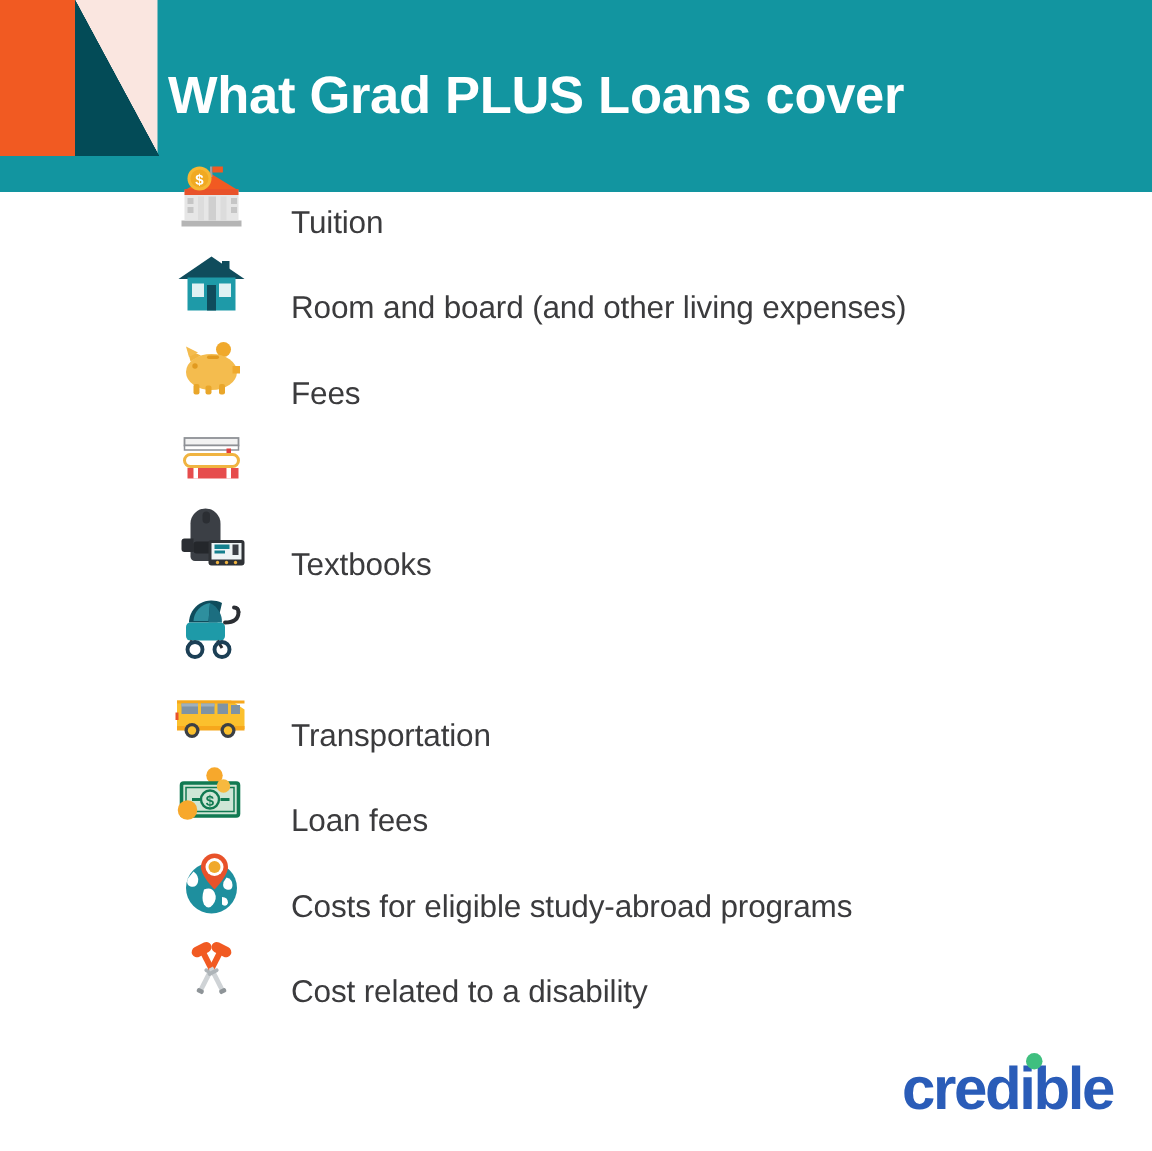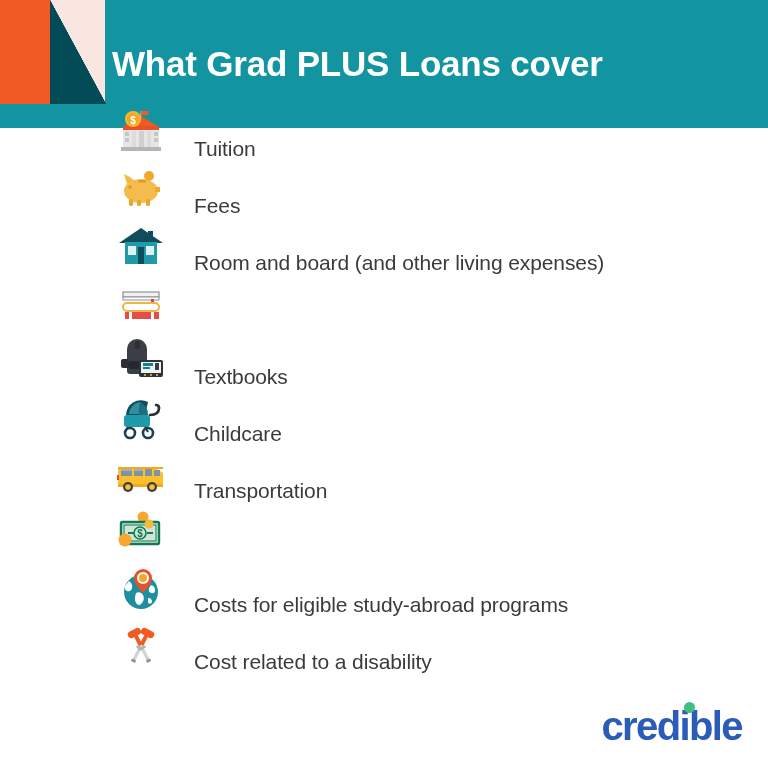--- a/index.html
+++ b/index.html
@@ -150,47 +150,47 @@
         <circle cx="18" cy="10" r="6" fill="#f0a922"></circle>
         <text x="18" y="14.5" font-family="Liberation Sans, sans-serif" font-size="10" font-weight="bold" fill="#ffffff" text-anchor="middle">$</text>
       </svg>
     </div>
     <div class="row-label">Tuition</div>
   </div>
 
   <div class="row">
     <div class="icon-cell">
       <svg width="52" height="48" viewBox="0 0 52 48">
+        <rect x="33" y="8" width="5" height="10" fill="#0f4c5c"></rect>
+        <path d="M4 20 L26 5 L48 20 Z" fill="#0f4c5c"></path>
+        <rect x="10" y="19" width="32" height="22" fill="#1e9aa8"></rect>
+        <rect x="13" y="23" width="8" height="9" fill="#dff1f3"></rect>
+        <rect x="31" y="23" width="8" height="9" fill="#dff1f3"></rect>
+        <path d="M23 24 h6 v17 h-6 z" fill="#0f4c5c"></path>
+      </svg>
+    </div>
+    <div class="row-label">Room and board (and other living expenses)</div>
+  </div>
+
+  <div class="row">
+    <div class="icon-cell">
+      <svg width="52" height="48" viewBox="0 0 52 48">
         <circle cx="34" cy="10" r="5" fill="#f0a92c"></circle>
         <path d="M12 18 l-2 -8 l9 4 z" fill="#f0b441"></path>
         <ellipse cx="26" cy="25" rx="17" ry="12" fill="#f4bc4e"></ellipse>
         <path d="M40 21 h5 v5 h-5 z" fill="#f0a92c"></path>
         <rect x="14" y="33" width="4" height="7" rx="1.4" fill="#e9a62a"></rect>
         <rect x="22" y="34" width="4" height="6" rx="1.4" fill="#e9a62a"></rect>
         <rect x="31" y="33" width="4" height="7" rx="1.4" fill="#e9a62a"></rect>
         <path d="M11 15 l-2 -7 l8 4 z" fill="#f4bc4e"></path>
         <circle cx="15" cy="21" r="1.8" fill="#e19a20"></circle>
         <rect x="23" y="14" width="8" height="2.4" rx="1.2" fill="#e19a20"></rect>
       </svg>
     </div>
     <div class="row-label">Fees</div>
-  </div>
-
-  <div class="row">
-    <div class="icon-cell">
-      <svg width="52" height="48" viewBox="0 0 52 48">
-        <rect x="33" y="8" width="5" height="10" fill="#0f4c5c"></rect>
-        <path d="M4 20 L26 5 L48 20 Z" fill="#0f4c5c"></path>
-        <rect x="10" y="19" width="32" height="22" fill="#1e9aa8"></rect>
-        <rect x="13" y="23" width="8" height="9" fill="#dff1f3"></rect>
-        <rect x="31" y="23" width="8" height="9" fill="#dff1f3"></rect>
-        <path d="M23 24 h6 v17 h-6 z" fill="#0f4c5c"></path>
-      </svg>
-    </div>
-    <div class="row-label">Room and board (and other living expenses)</div>
   </div>
 
   <div class="row">
     <div class="icon-cell">
       <svg width="52" height="48" viewBox="0 0 52 48">
         <rect x="8" y="12" width="36" height="5" fill="#f2f2f2" stroke="#8e9196" stroke-width="1.2"></rect>
         <rect x="8" y="17" width="36" height="3" fill="#ffffff" stroke="#8e9196" stroke-width="1"></rect>
         <rect x="36" y="19" width="3" height="6" fill="#e23b3b"></rect>
         <path d="M12 23 h28 a4 4 0 0 1 0 8 h-28 a4 4 0 0 1 0 -8 z" fill="#ffffff" stroke="#f0b441" stroke-width="2"></path>
         <rect x="10" y="32" width="34" height="7" fill="#e64c4c"></rect>
@@ -228,21 +228,20 @@
         <path d="M25 8 a14 14 0 0 1 8 13 h-9 z" fill="#1c6e80"></path>
         <rect x="9" y="21" width="26" height="12" rx="3" fill="#1e9aa8"></rect>
         <path d="M35 21 q9 0 9 -7" stroke="#2b2e33" stroke-width="2.6" fill="none" stroke-linecap="round"></path>
         <path d="M44 14 q0 -3 -3 -3" stroke="#2b2e33" stroke-width="2.6" fill="none" stroke-linecap="round"></path>
         <path d="M13 33 l-3 5" stroke="#2b2e33" stroke-width="2" fill="none"></path>
         <path d="M30 33 l3 5" stroke="#2b2e33" stroke-width="2" fill="none"></path>
         <circle cx="15" cy="39" r="5" fill="none" stroke="#1c3f55" stroke-width="2.6"></circle>
         <circle cx="33" cy="39" r="5" fill="none" stroke="#1c3f55" stroke-width="2.6"></circle>
       </svg>
     </div>
-    <div class="row-label">Childcare</div>
   </div>
 
   <div class="row">
     <div class="icon-cell">
       <svg width="56" height="48" viewBox="0 0 56 48">
         <path d="M5 16 h36 l9 6 v13 h-45 z" fill="#fbc02d"></path>
         <rect x="5" y="16" width="45" height="2" fill="#f6a71c"></rect>
         <rect x="8" y="18" width="11" height="7" fill="#7f93a3"></rect>
         <rect x="21" y="18" width="9" height="7" fill="#7f93a3"></rect>
         <rect x="32" y="18" width="7" height="7" fill="#7f93a3"></rect>
@@ -267,20 +266,21 @@
         <rect x="8" y="14" width="38" height="22" rx="1.5" fill="#cfe6d6" stroke="#117a52" stroke-width="2.4"></rect>
         <rect x="11" y="17" width="32" height="16" fill="none" stroke="#117a52" stroke-width="1"></rect>
         <circle cx="27" cy="25" r="6" fill="none" stroke="#117a52" stroke-width="1.6"></circle>
         <text x="27" y="29" font-family="Liberation Sans, sans-serif" font-size="10" font-weight="bold" fill="#117a52" text-anchor="middle">$</text>
         <rect x="15" y="24" width="6" height="2" fill="#117a52"></rect>
         <rect x="34" y="24" width="6" height="2" fill="#117a52"></rect>
         <circle cx="36" cy="16" r="4.5" fill="#f7b93f"></circle>
         <circle cx="12" cy="32" r="6.5" fill="#f7a82c"></circle>
       </svg>
     </div>
+    <div class="row-label">Loan fees</div>
   </div>
 
   <div class="row">
     <div class="icon-cell">
       <svg width="52" height="48" viewBox="0 0 52 48">
         <circle cx="26" cy="27" r="17" fill="#1e8f9e"></circle>
         <path d="M14 16 q4 3 3 7 q-1 4 -5 3 q-3 -1 -2 -5 z" fill="#ffffff"></path>
         <path d="M21 28 q5 -2 7 2 q2 4 -1 8 q-3 4 -6 0 q-2 -4 0 -10 z" fill="#ffffff"></path>
         <path d="M36 20 q4 1 4 5 q0 4 -4 3 q-3 -1 -2 -5 z" fill="#ffffff"></path>
         <path d="M33 33 q4 0 4 4 q-1 3 -4 1 z" fill="#ffffff"></path>

